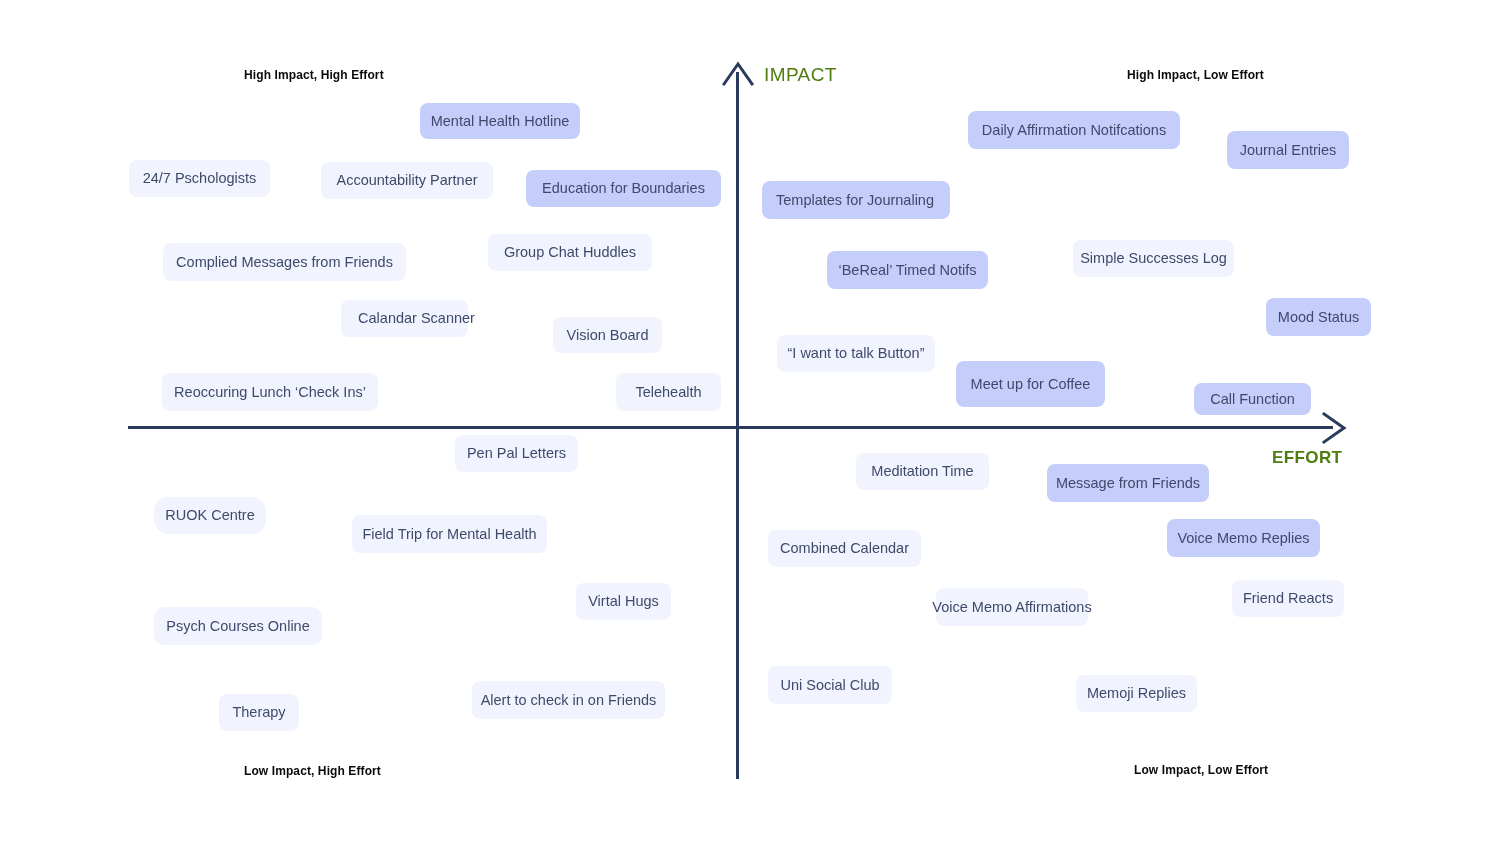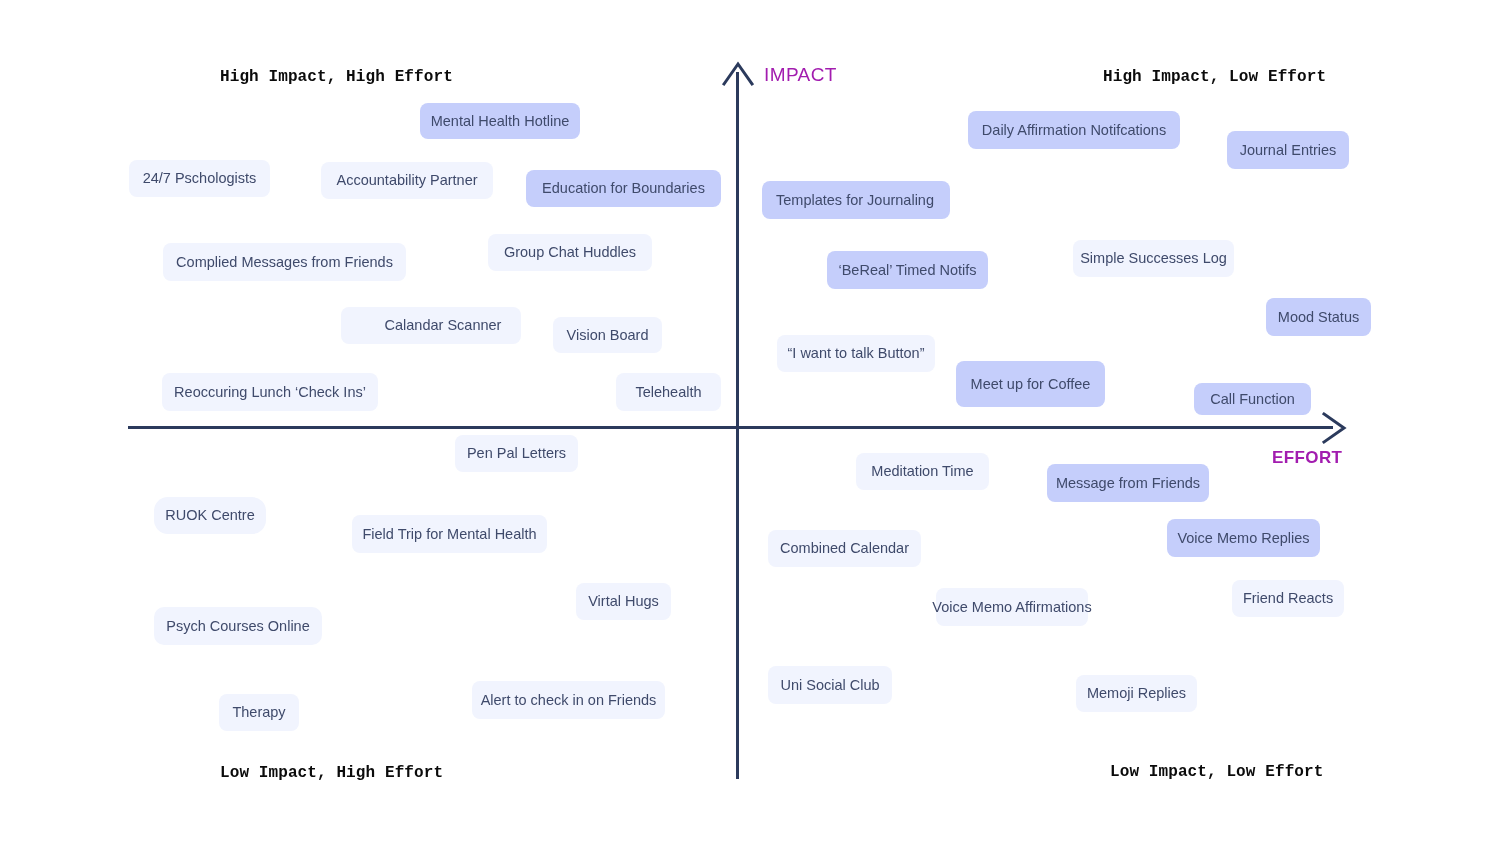--- a/index.html
+++ b/index.html
@@ -34,35 +34,36 @@
   .axis-arrow {
     position: absolute;
     overflow: visible;
   }
 
   
   .axis-title {
     position: absolute;
     font-size: 19px;
     font-weight: 400;
-    color: #a21caf;
+    color: #4d7c0f;
     letter-spacing: 0.4px;
     white-space: nowrap;
     font-family: "Liberation Sans", sans-serif;
   }
 
   
   .quad-label {
     position: absolute;
-    font-size: 16px;
+    font-size: 12px;
     font-weight: bold;
     color: #0b0b0b;
     white-space: nowrap;
     letter-spacing: 0.1px;
-    font-family: Liberation Mono, monospace;
+    font-family: Liberation Sans, sans-serif;
+    margin-left: 24px;
   }
 
   
   .card {
     position: absolute;
     display: flex;
     align-items: center;
     justify-content: center;
     box-sizing: border-box;
     padding: 0 16px;
@@ -121,21 +122,21 @@
       </div>
       <div class="card tone-accent" style="left: 526px; top: 170px; width: 195px; height: 37px;">
         <span>Education for Boundaries</span>
       </div>
       <div class="card tone-light" style="left: 163px; top: 243px; width: 243px; height: 38px;">
         <span>Complied Messages from Friends</span>
       </div>
       <div class="card tone-light" style="left: 488px; top: 234px; width: 164px; height: 37px;">
         <span>Group Chat Huddles</span>
       </div>
-      <div class="card tone-light" style="left: 341px; top: 307px; width: 180px; height: 37px; padding-left: 40px;">
+      <div class="card tone-light" style="left: 341px; top: 300px; width: 127px; height: 37px; padding-left: 40px;">
         <span>Calandar Scanner</span>
       </div>
       <div class="card tone-light" style="left: 553px; top: 317px; width: 109px; height: 36px;">
         <span>Vision Board</span>
       </div>
       <div class="card tone-light" style="left: 162px; top: 373px; width: 216px; height: 38px;">
         <span>Reoccuring Lunch ‘Check Ins’</span>
       </div>
       <div class="card tone-light" style="left: 616px; top: 373px; width: 105px; height: 38px;">
         <span>Telehealth</span>

